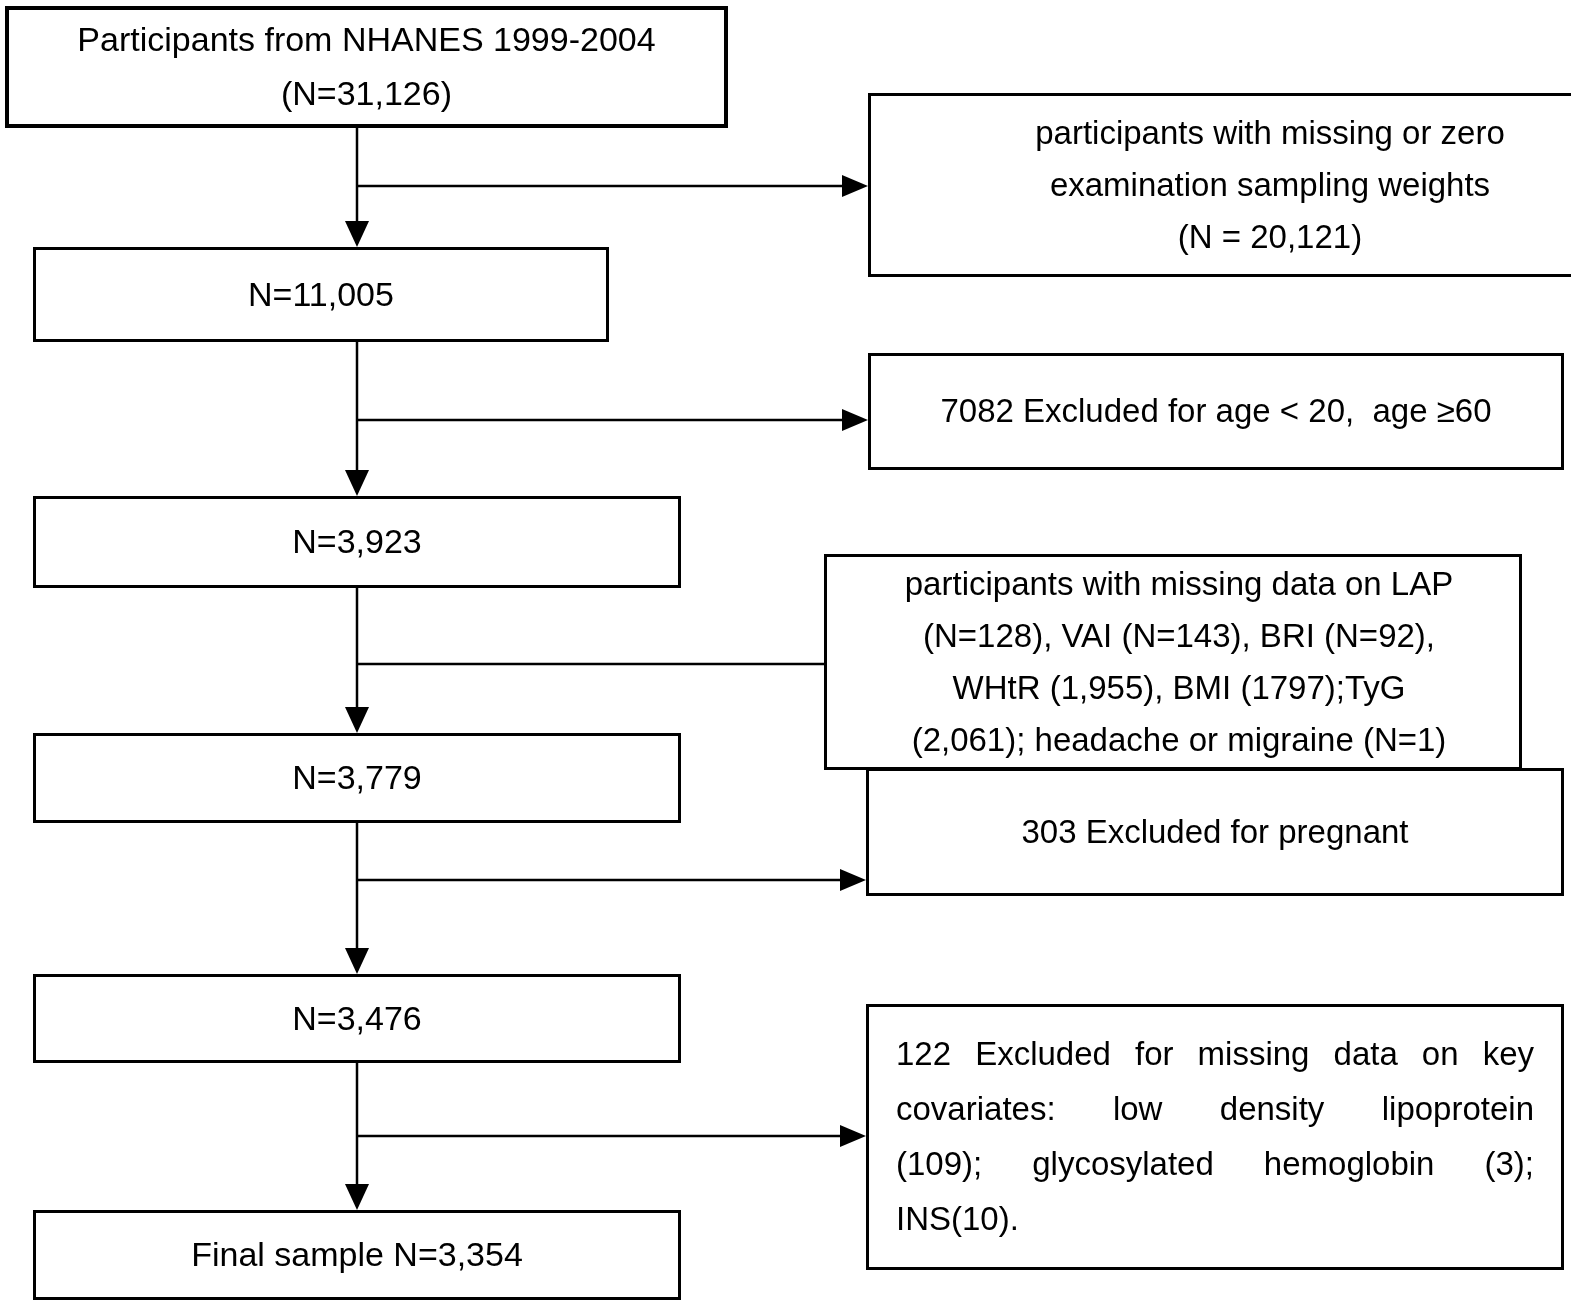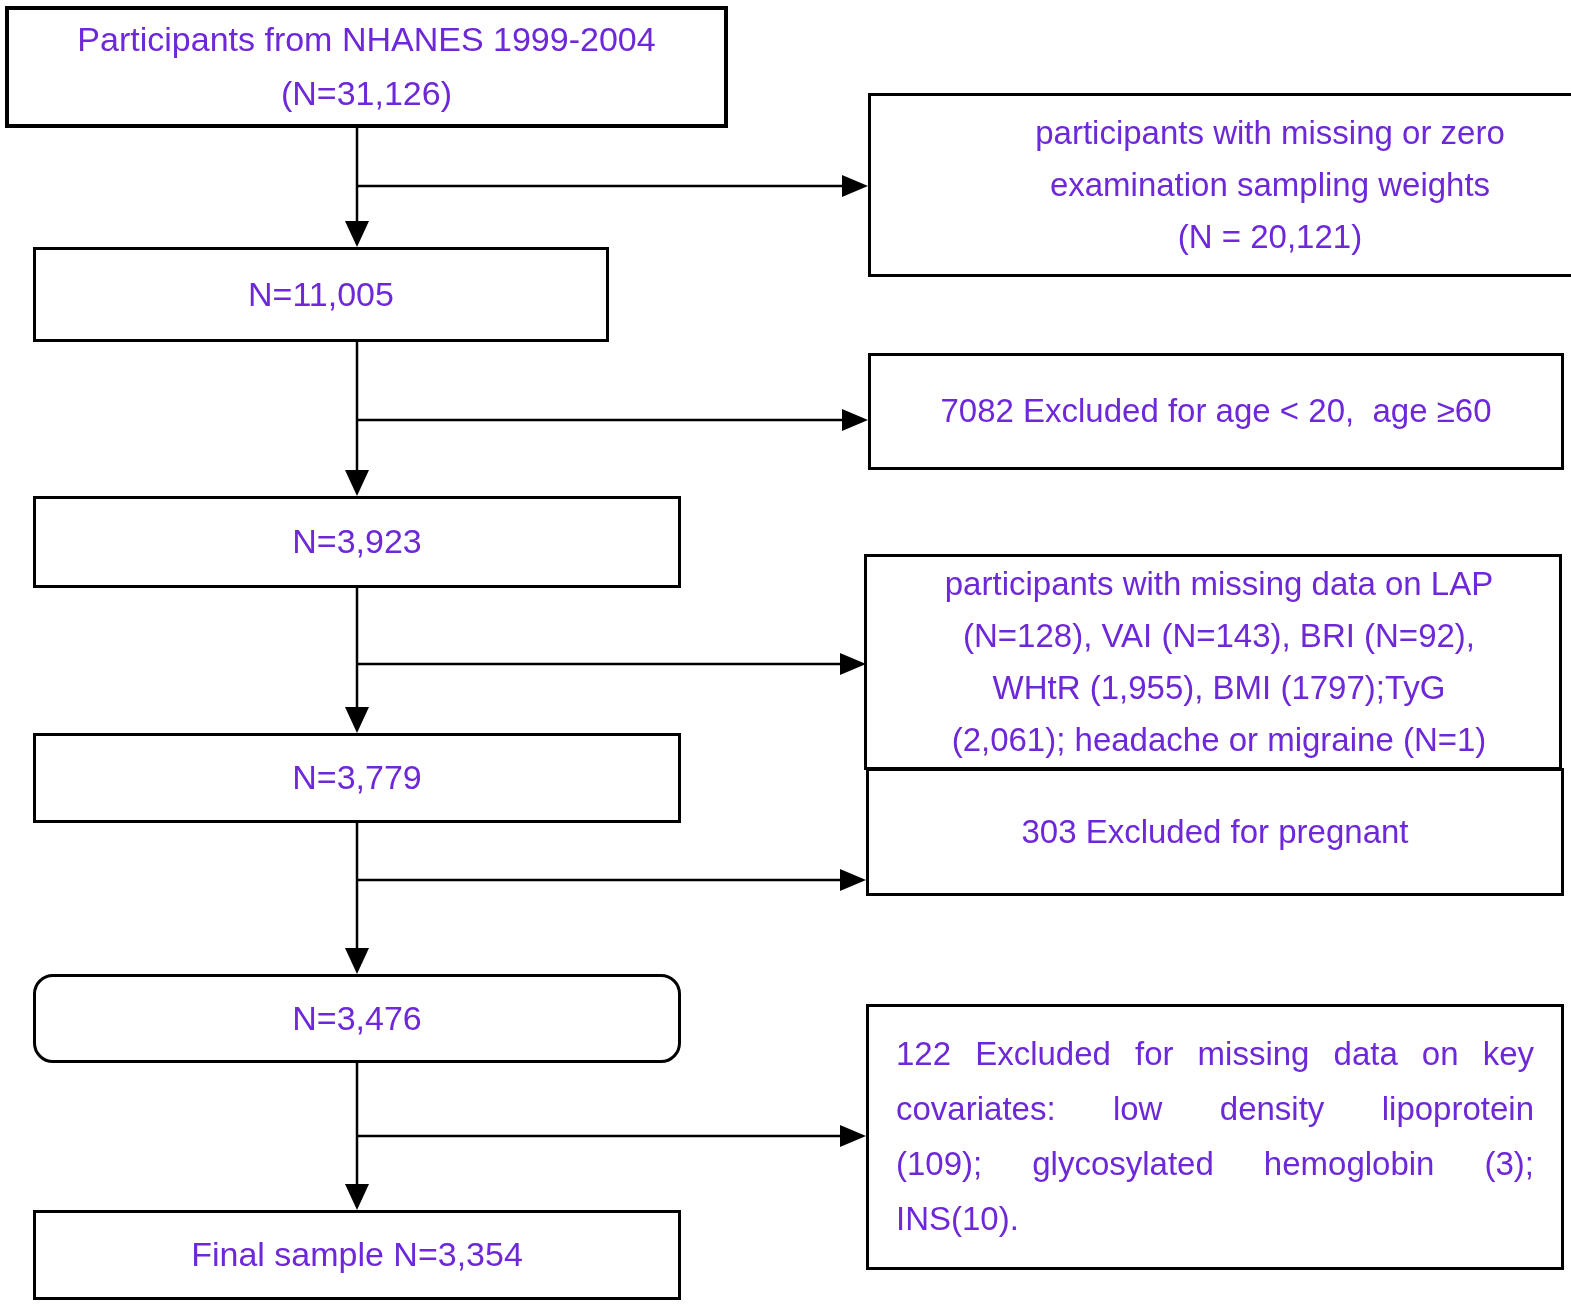--- a/index.html
+++ b/index.html
@@ -6,21 +6,21 @@
     margin: 0;
     padding: 0;
     background: #ffffff;
   }
   .canvas {
     position: relative;
     width: 1571px;
     height: 1307px;
     background: #ffffff;
     font-family: "Liberation Sans", "DejaVu Sans", sans-serif;
-    color: #6d28d9;
+    color: #000000;
     overflow: hidden;
   }
   .box {
     position: absolute;
     box-sizing: border-box;
     background: #ffffff;
     border: 3px solid #000000;
     display: flex;
     flex-direction: column;
     align-items: center;
@@ -127,39 +127,39 @@
   </div>
 
   <div class="box" style="left:33px; top:496px; width:648px; height:92px;">
     <div>N=3,923</div>
   </div>
 
   <div class="box" style="left:33px; top:733px; width:648px; height:90px;">
     <div>N=3,779</div>
   </div>
 
-  <div class="box" style="left:33px; top:974px; width:648px; height:89px;border-radius:20px;">
+  <div class="box" style="left:33px; top:974px; width:648px; height:89px;">
     <div>N=3,476</div>
   </div>
 
   <div class="box" style="left:33px; top:1210px; width:648px; height:90px;">
     <div>Final sample N=3,354</div>
   </div>
 
   <div class="box rbox" style="left:868px; top:93px; width:804px; height:184px;">
     <div>participants with missing or zero</div>
     <div>examination sampling weights</div>
     <div>(N = 20,121)</div>
   </div>
 
   <div class="box rbox" style="left:868px; top:353px; width:696px; height:117px;">
     <div>7082 Excluded for age &lt; 20,  age ≥60</div>
   </div>
 
-  <div class="box rbox" style="left:864px; top:554px; width:698px; height:216px;padding-left:12px;">
+  <div class="box rbox" style="left:824px; top:554px; width:698px; height:216px;padding-left:12px;">
     <div>participants with missing data on LAP</div>
     <div>(N=128), VAI (N=143), BRI (N=92),</div>
     <div>WHtR (1,955), BMI (1797);TyG</div>
     <div>(2,061); headache or migraine (N=1)</div>
   </div>
 
   <div class="box rbox" style="left:866px; top:768px; width:698px; height:128px;">
     <div>303 Excluded for pregnant</div>
   </div>
 

